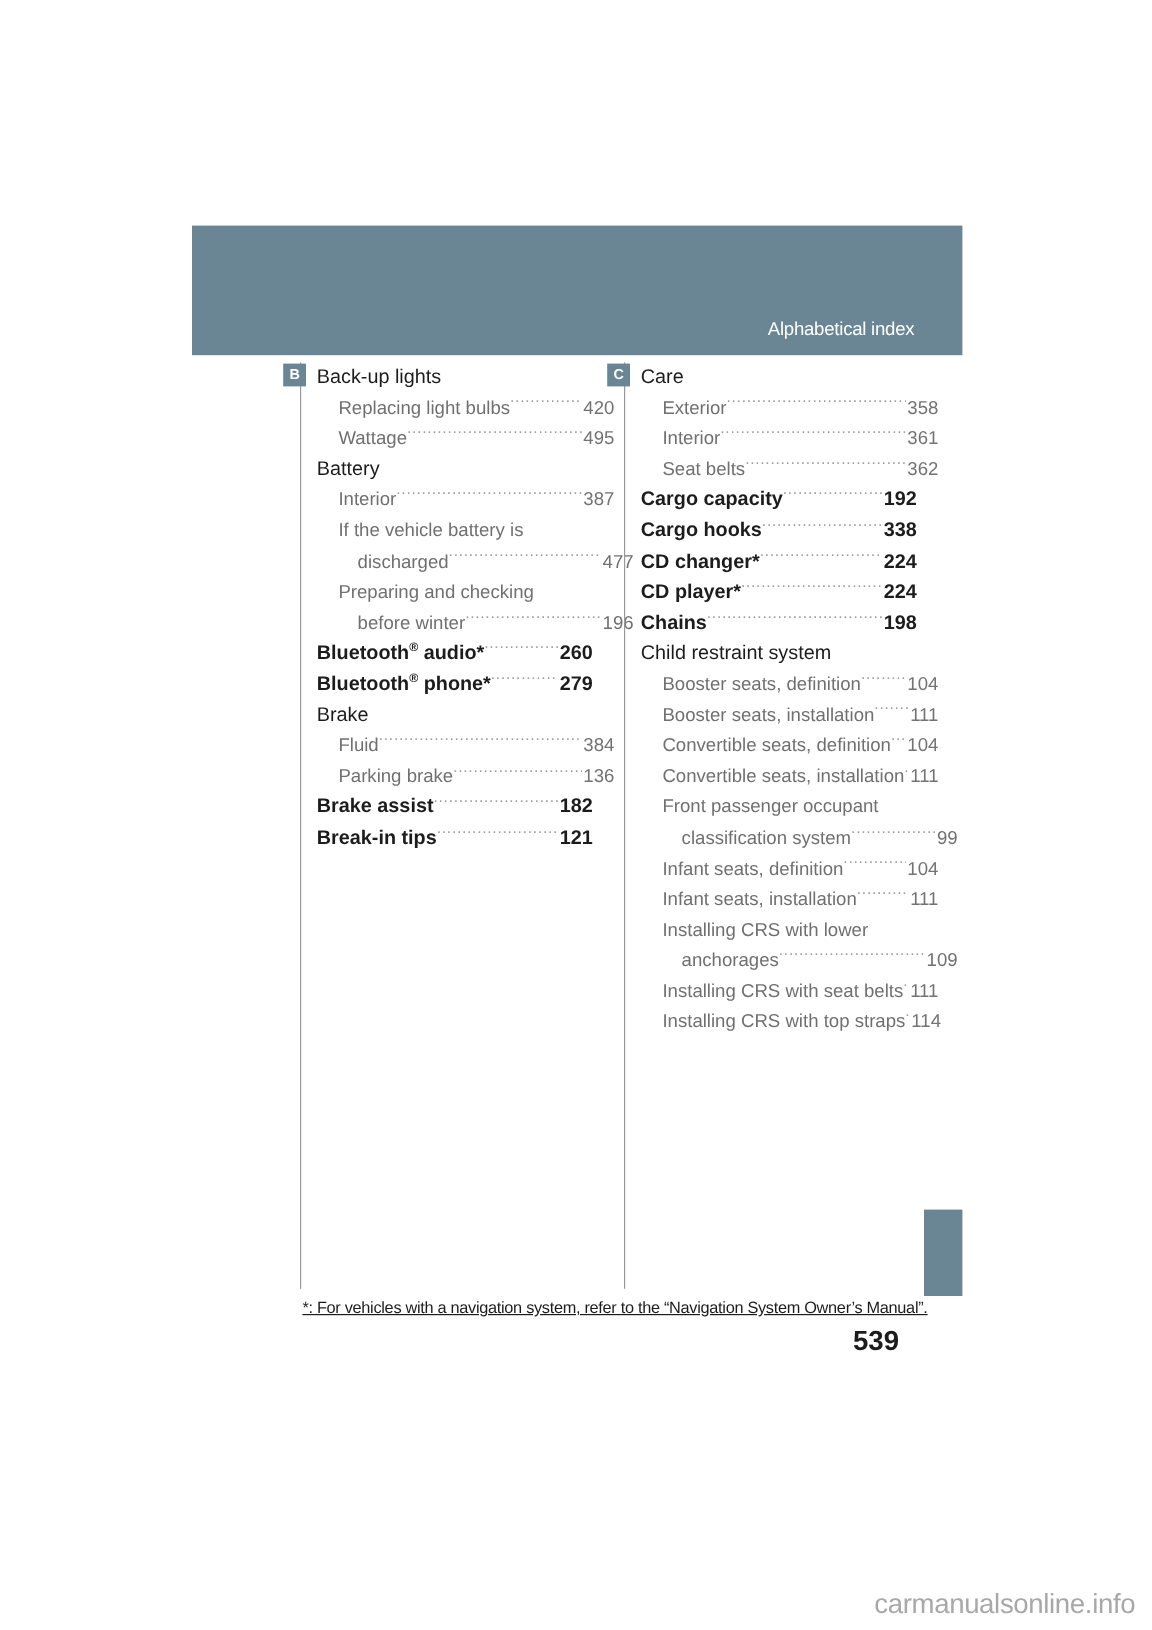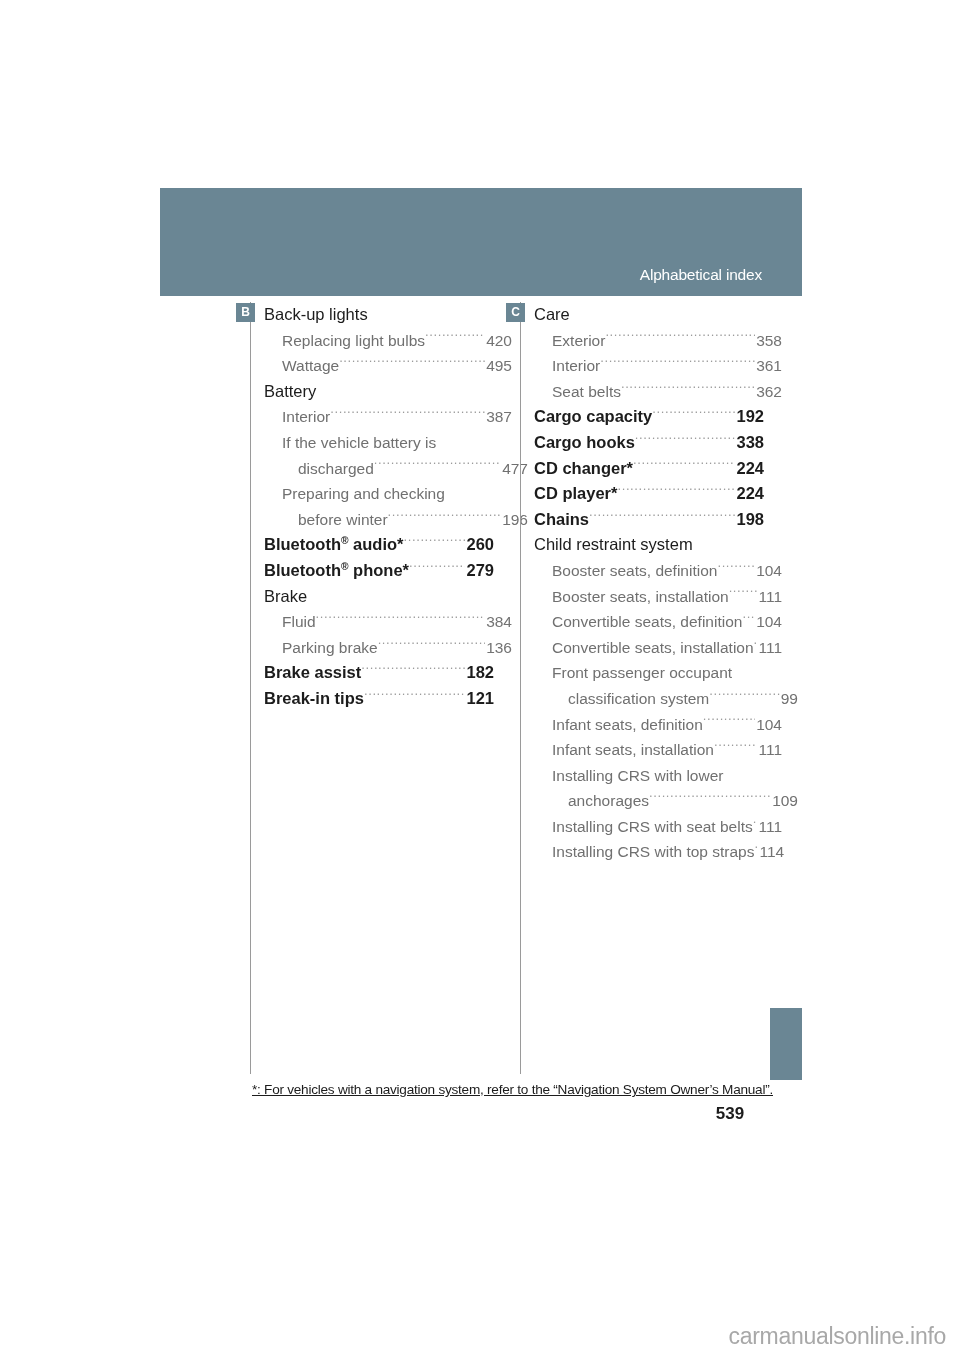--- a/index.html
+++ b/index.html
@@ -171,21 +171,21 @@
     letter-spacing: -0.25px;
     white-space: nowrap;
     text-decoration: underline;
   }
   .folio {
     position: absolute;
     left: 700px;
     top: 1104px;
     width: 60px;
     text-align: center;
-    font-size: 17px;
+    font-size: 23px;
     font-weight: bold;
     color: #1c1c1c;
   }
 
   
   .watermark {
     position: absolute;
     right: 14px;
     bottom: 8px;
     font-size: 23px;

